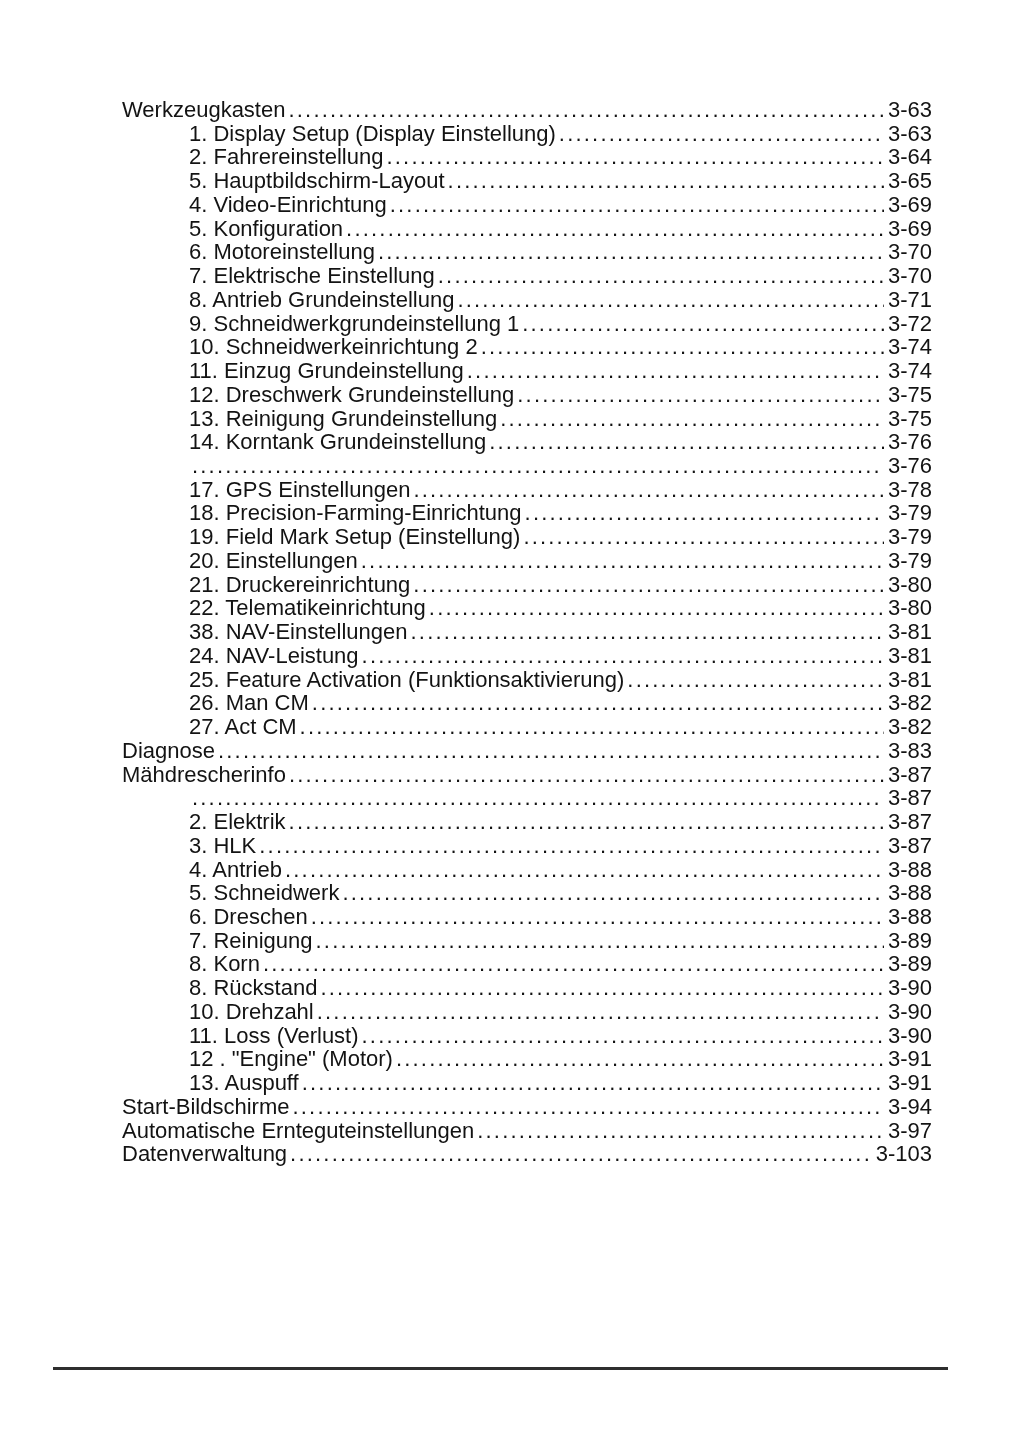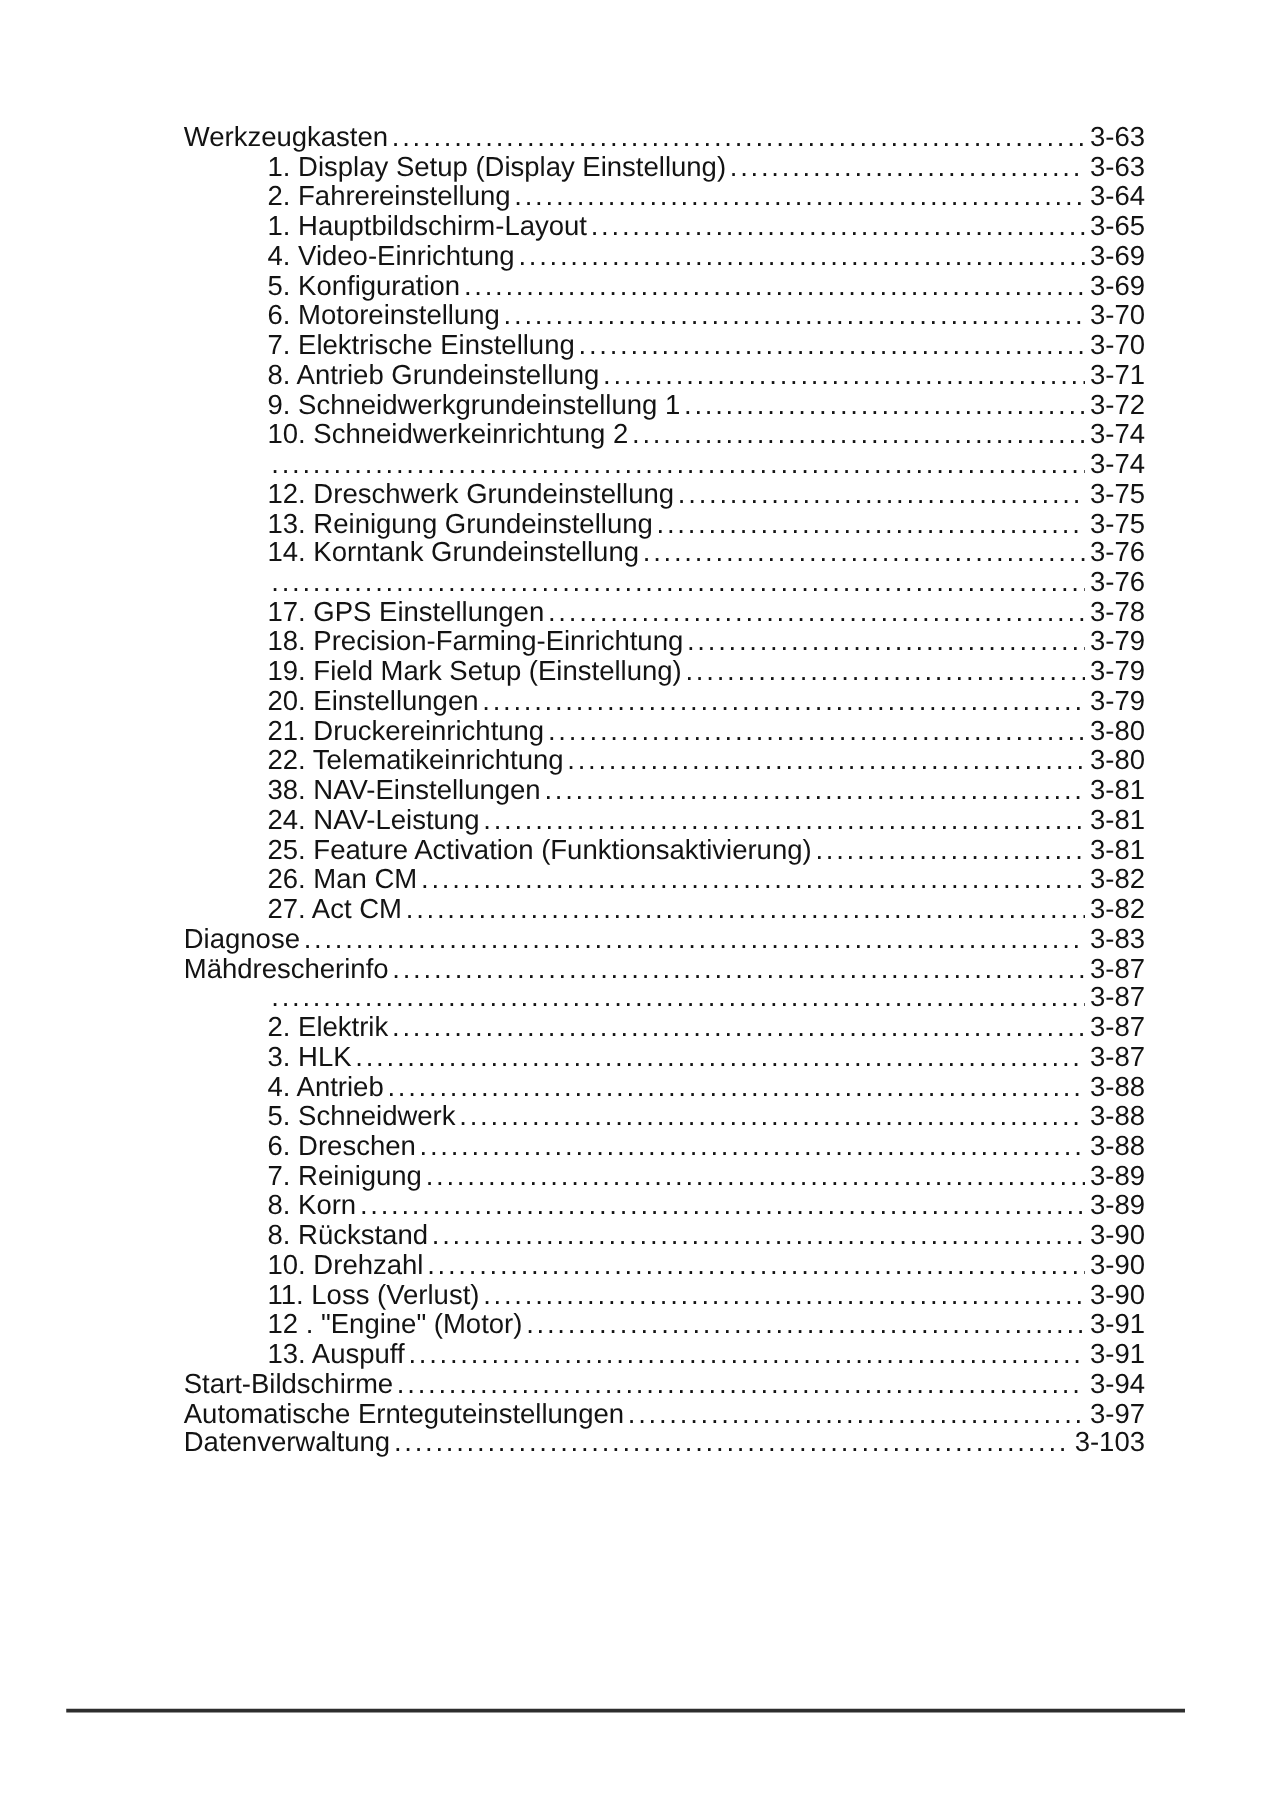--- a/index.html
+++ b/index.html
@@ -13,22 +13,21 @@
     height: 1447px;
     background: #ffffff;
     overflow: hidden;
     font-family: "Liberation Sans", sans-serif;
     color: #131313;
   }
   .toc {
     position: absolute;
     top: 98px;
     left: 0;
-    right: 16px;
-    padding-left: 25px;
+    right: 0;
   }
   .toc-row {
     display: flex;
     align-items: stretch;
     font-size: 22px;
     line-height: 23.74px;
     height: 23.74px;
     padding-right: 92px;
     white-space: nowrap;
   }
@@ -78,21 +77,21 @@
     <span class="toc-label">1. Display Setup (Display Einstellung)</span>
     <span class="toc-leader"></span>
     <span class="toc-page">3-63</span>
   </div>
       <div class="toc-row level-1">
     <span class="toc-label">2. Fahrereinstellung</span>
     <span class="toc-leader"></span>
     <span class="toc-page">3-64</span>
   </div>
       <div class="toc-row level-1">
-    <span class="toc-label">1. Hauptbildschirm-Layout</span>
+    <span class="toc-label">5. Hauptbildschirm-Layout</span>
     <span class="toc-leader"></span>
     <span class="toc-page">3-65</span>
   </div>
       <div class="toc-row level-1">
     <span class="toc-label">4. Video-Einrichtung</span>
     <span class="toc-leader"></span>
     <span class="toc-page">3-69</span>
   </div>
       <div class="toc-row level-1">
     <span class="toc-label">5. Konfiguration</span>
@@ -118,20 +117,21 @@
     <span class="toc-label">9. Schneidwerkgrundeinstellung 1</span>
     <span class="toc-leader"></span>
     <span class="toc-page">3-72</span>
   </div>
       <div class="toc-row level-1">
     <span class="toc-label">10. Schneidwerkeinrichtung 2</span>
     <span class="toc-leader"></span>
     <span class="toc-page">3-74</span>
   </div>
       <div class="toc-row level-1">
+    <span class="toc-label">11. Einzug Grundeinstellung</span>
     <span class="toc-leader"></span>
     <span class="toc-page">3-74</span>
   </div>
       <div class="toc-row level-1">
     <span class="toc-label">12. Dreschwerk Grundeinstellung</span>
     <span class="toc-leader"></span>
     <span class="toc-page">3-75</span>
   </div>
       <div class="toc-row level-1">
     <span class="toc-label">13. Reinigung Grundeinstellung</span>

